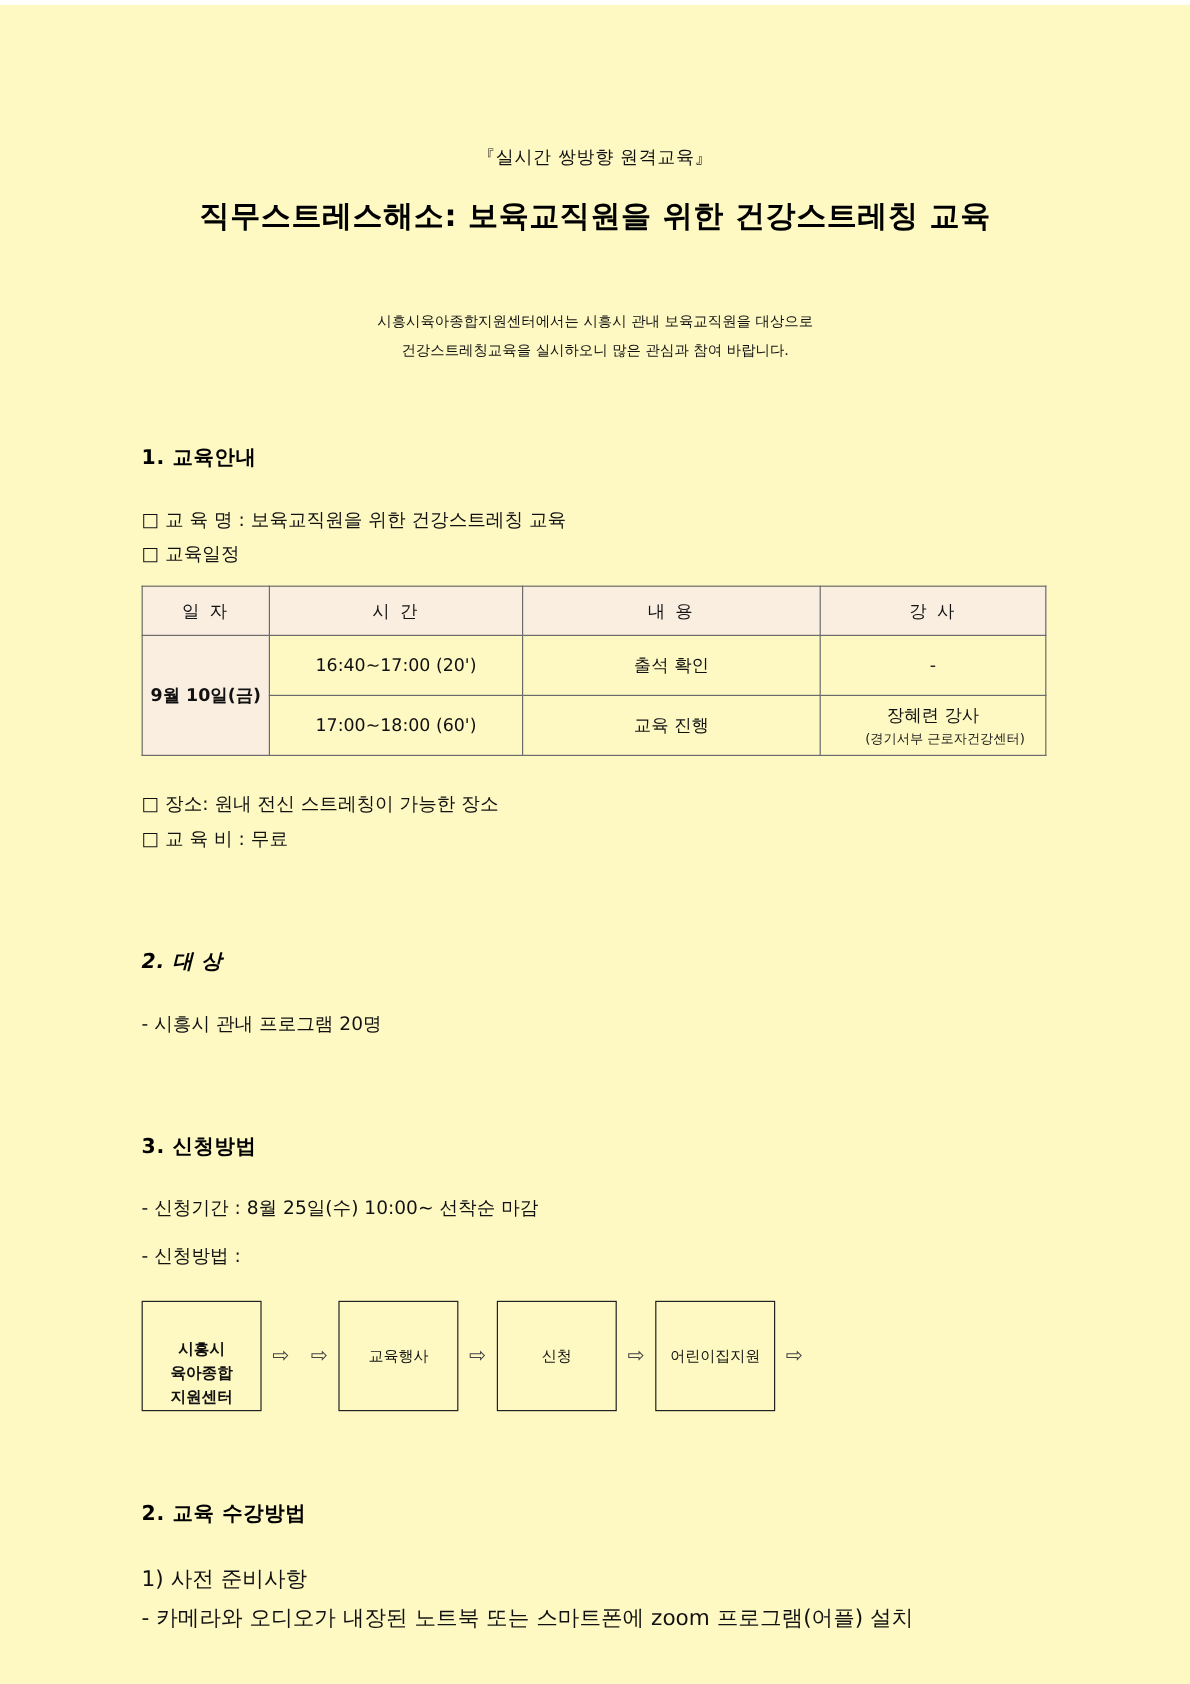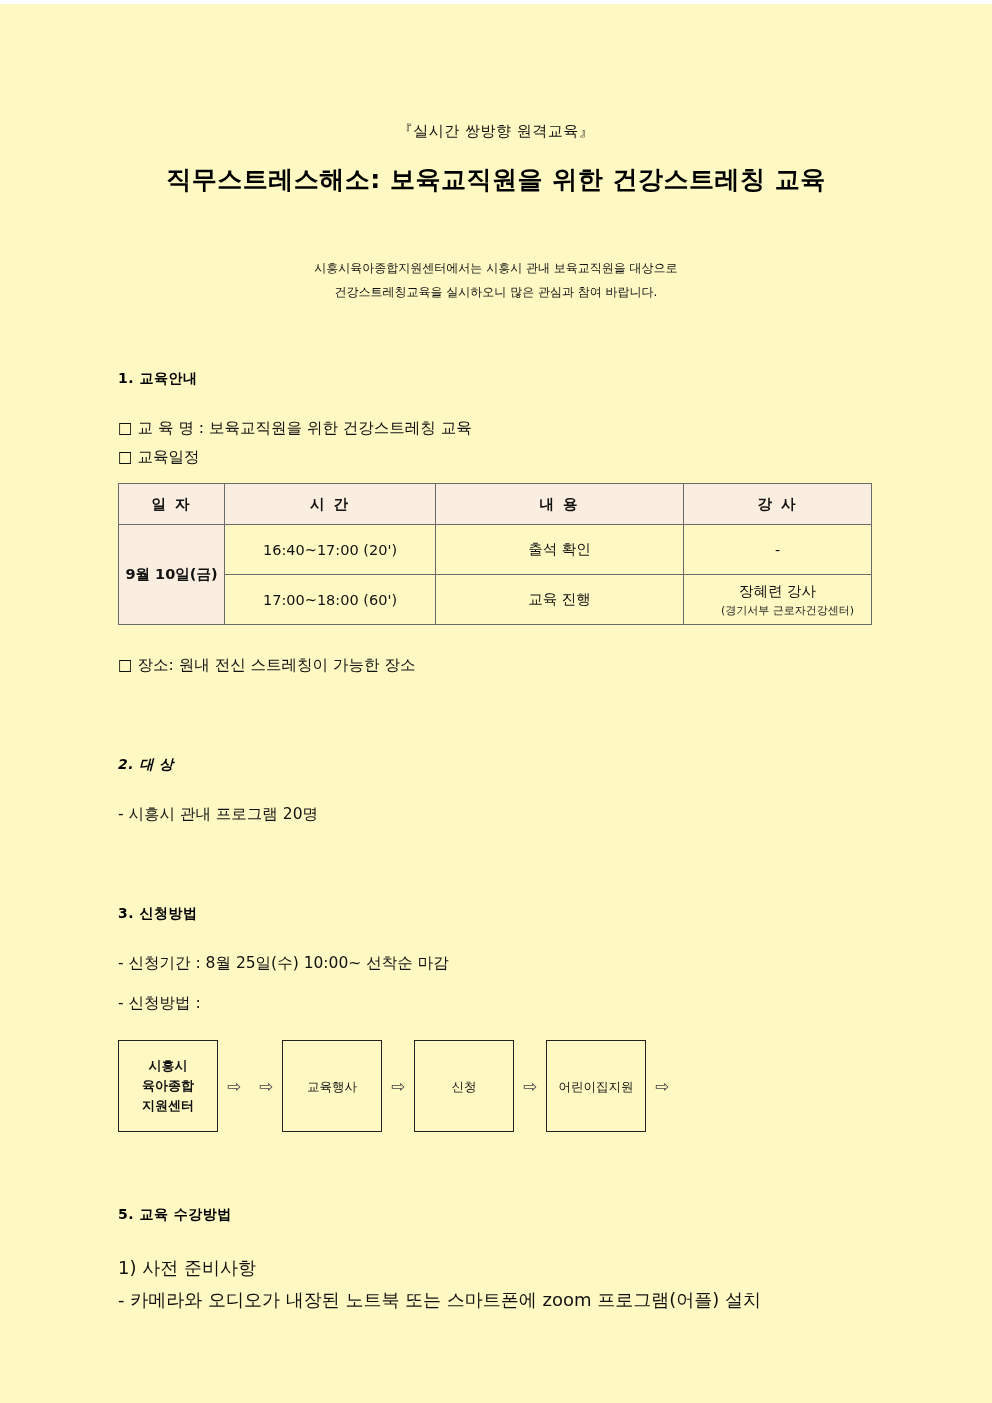--- a/index.html
+++ b/index.html
@@ -39,21 +39,21 @@
     color: #000;
   }
   .intro {
     text-align: center;
     margin-top: 60px;
     font-size: 12px;
     line-height: 2.0;
     color: #111;
   }
   .section-title {
-    font-size: 14px;
+    font-size: 17px;
     font-weight: bold;
     margin: 0;
     letter-spacing: 0.5px;
   }
   .s1 { margin-top: 66px; }
   .s2 { margin-top: 76px; font-style: italic; }
   .s3 { margin-top: 76px; }
   .s4 { margin-top: 74px; }
 
   .bullet-list {
@@ -78,21 +78,21 @@
   table.schedule th, table.schedule td {
     border: 1px solid #6b6b6b;
     text-align: center;
     vertical-align: middle;
     font-size: 14.5px;
     color: #111;
   }
   table.schedule thead th {
     background: #faeee0;
     height: 38px;
-    font-weight: bold;
+    font-weight: normal;
     letter-spacing: 2px;
   }
   table.schedule td {
     height: 47px;
   }
   td.date-cell {
     background: #faeee0;
     font-weight: bold;
     width: 114px;
   }
@@ -131,20 +131,21 @@
     justify-content: center;
     font-size: 12.5px;
     line-height: 1.55;
     text-align: center;
     box-sizing: border-box;
     color: #111;
   }
   .flow-box.first {
     font-weight: bold;
     font-size: 13px;
+    justify-content: flex-end;
   }
   .flow-arrow {
     width: 32px;
     text-align: center;
     font-size: 17px;
     color: #444;
   }
   .sub-line {
     font-size: 18px;
     line-height: 1.75;
@@ -198,20 +199,21 @@
         <td>
           <span>장혜련 강사</span>
           <span class="teacher-sub">(경기서부 근로자건강센터)</span>
         </td>
       </tr>
     </tbody>
   </table>
 
   <ul class="bullet-list">
     <li class="blue">□ 장소: 원내 전신 스트레칭이 가능한 장소</li>
+    <li>□ 교 육 비 : 무료</li>
   </ul>
 
   <h2 class="section-title s2">2. 대 상</h2>
   <p class="para">- 시흥시 관내 프로그램 20명</p>
 
   <h2 class="section-title s3">3. 신청방법</h2>
   <p class="para">- 신청기간 : 8월 25일(수) 10:00~ 선착순 마감</p>
   <p class="para tight">- 신청방법 :</p>
 
   <div class="flow">
@@ -229,19 +231,19 @@
     <div class="flow-box">
       <span>신청</span>
     </div>
     <div class="flow-arrow">⇨</div>
     <div class="flow-box">
       <span>어린이집지원</span>
     </div>
     <div class="flow-arrow">⇨</div>
   </div>
 
-  <h2 class="section-title s4">5. 교육 수강방법</h2>
+  <h2 class="section-title s4">2. 교육 수강방법</h2>
   <div class="s4-body">
     <p class="sub-line">1) 사전 준비사항</p>
     <p class="sub-line">- 카메라와 오디오가 내장된 노트북 또는 스마트폰에 zoom 프로그램(어플) 설치</p>
   </div>
 
 </div>
 
 </body></html>

